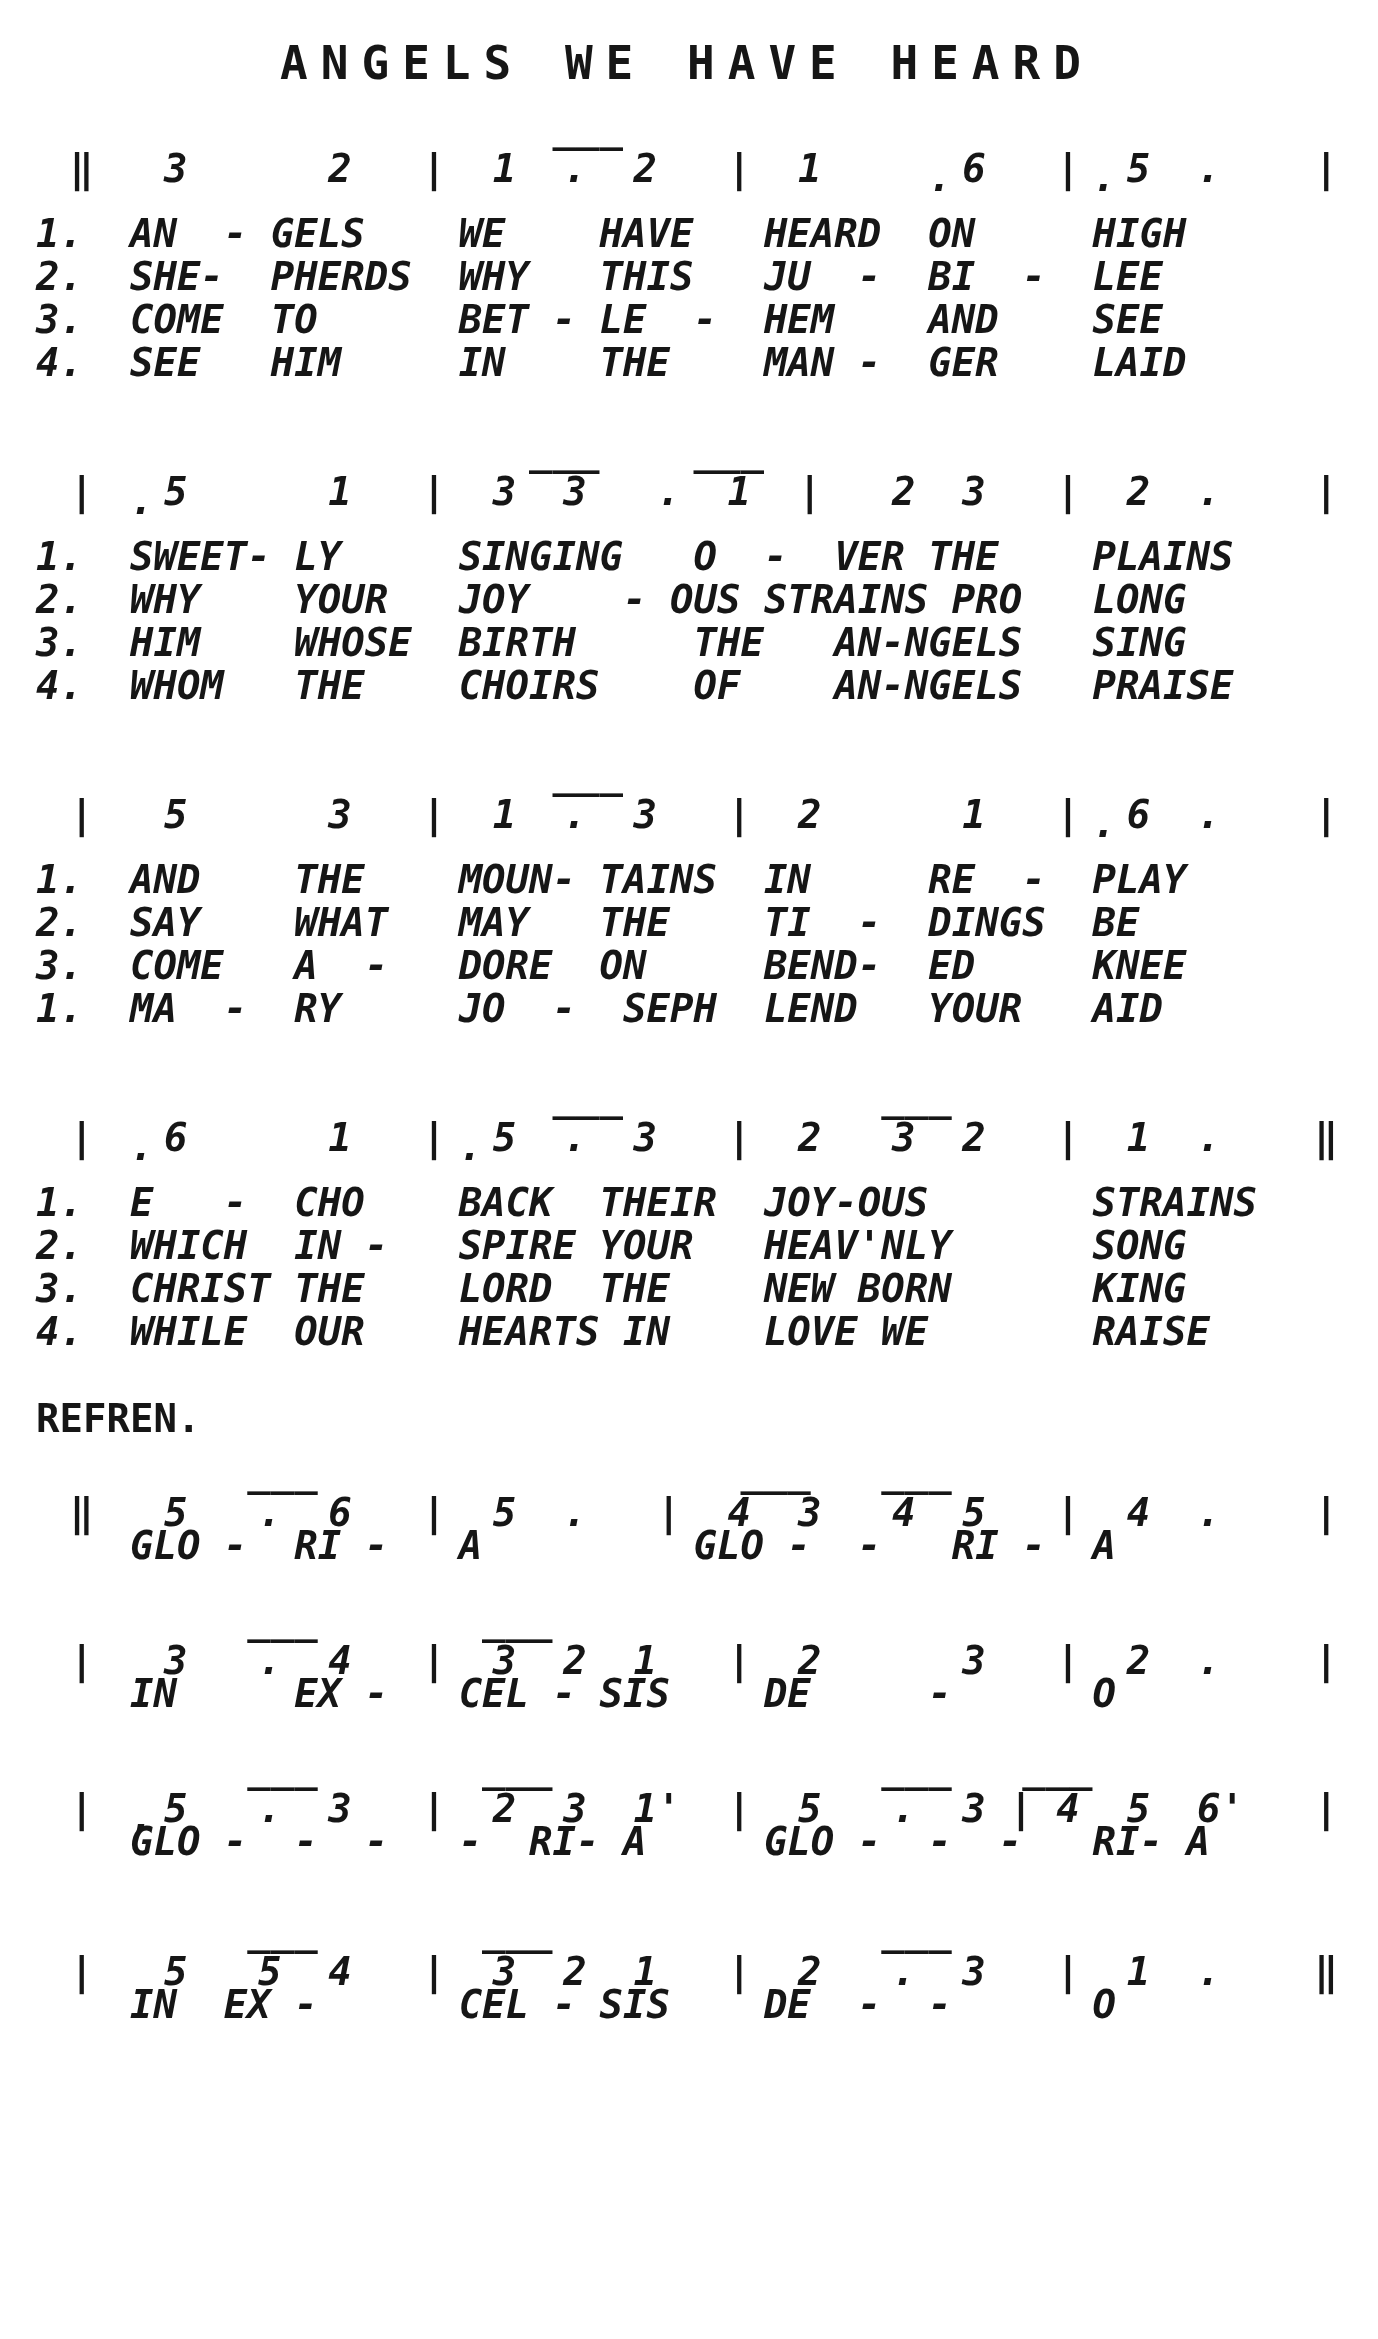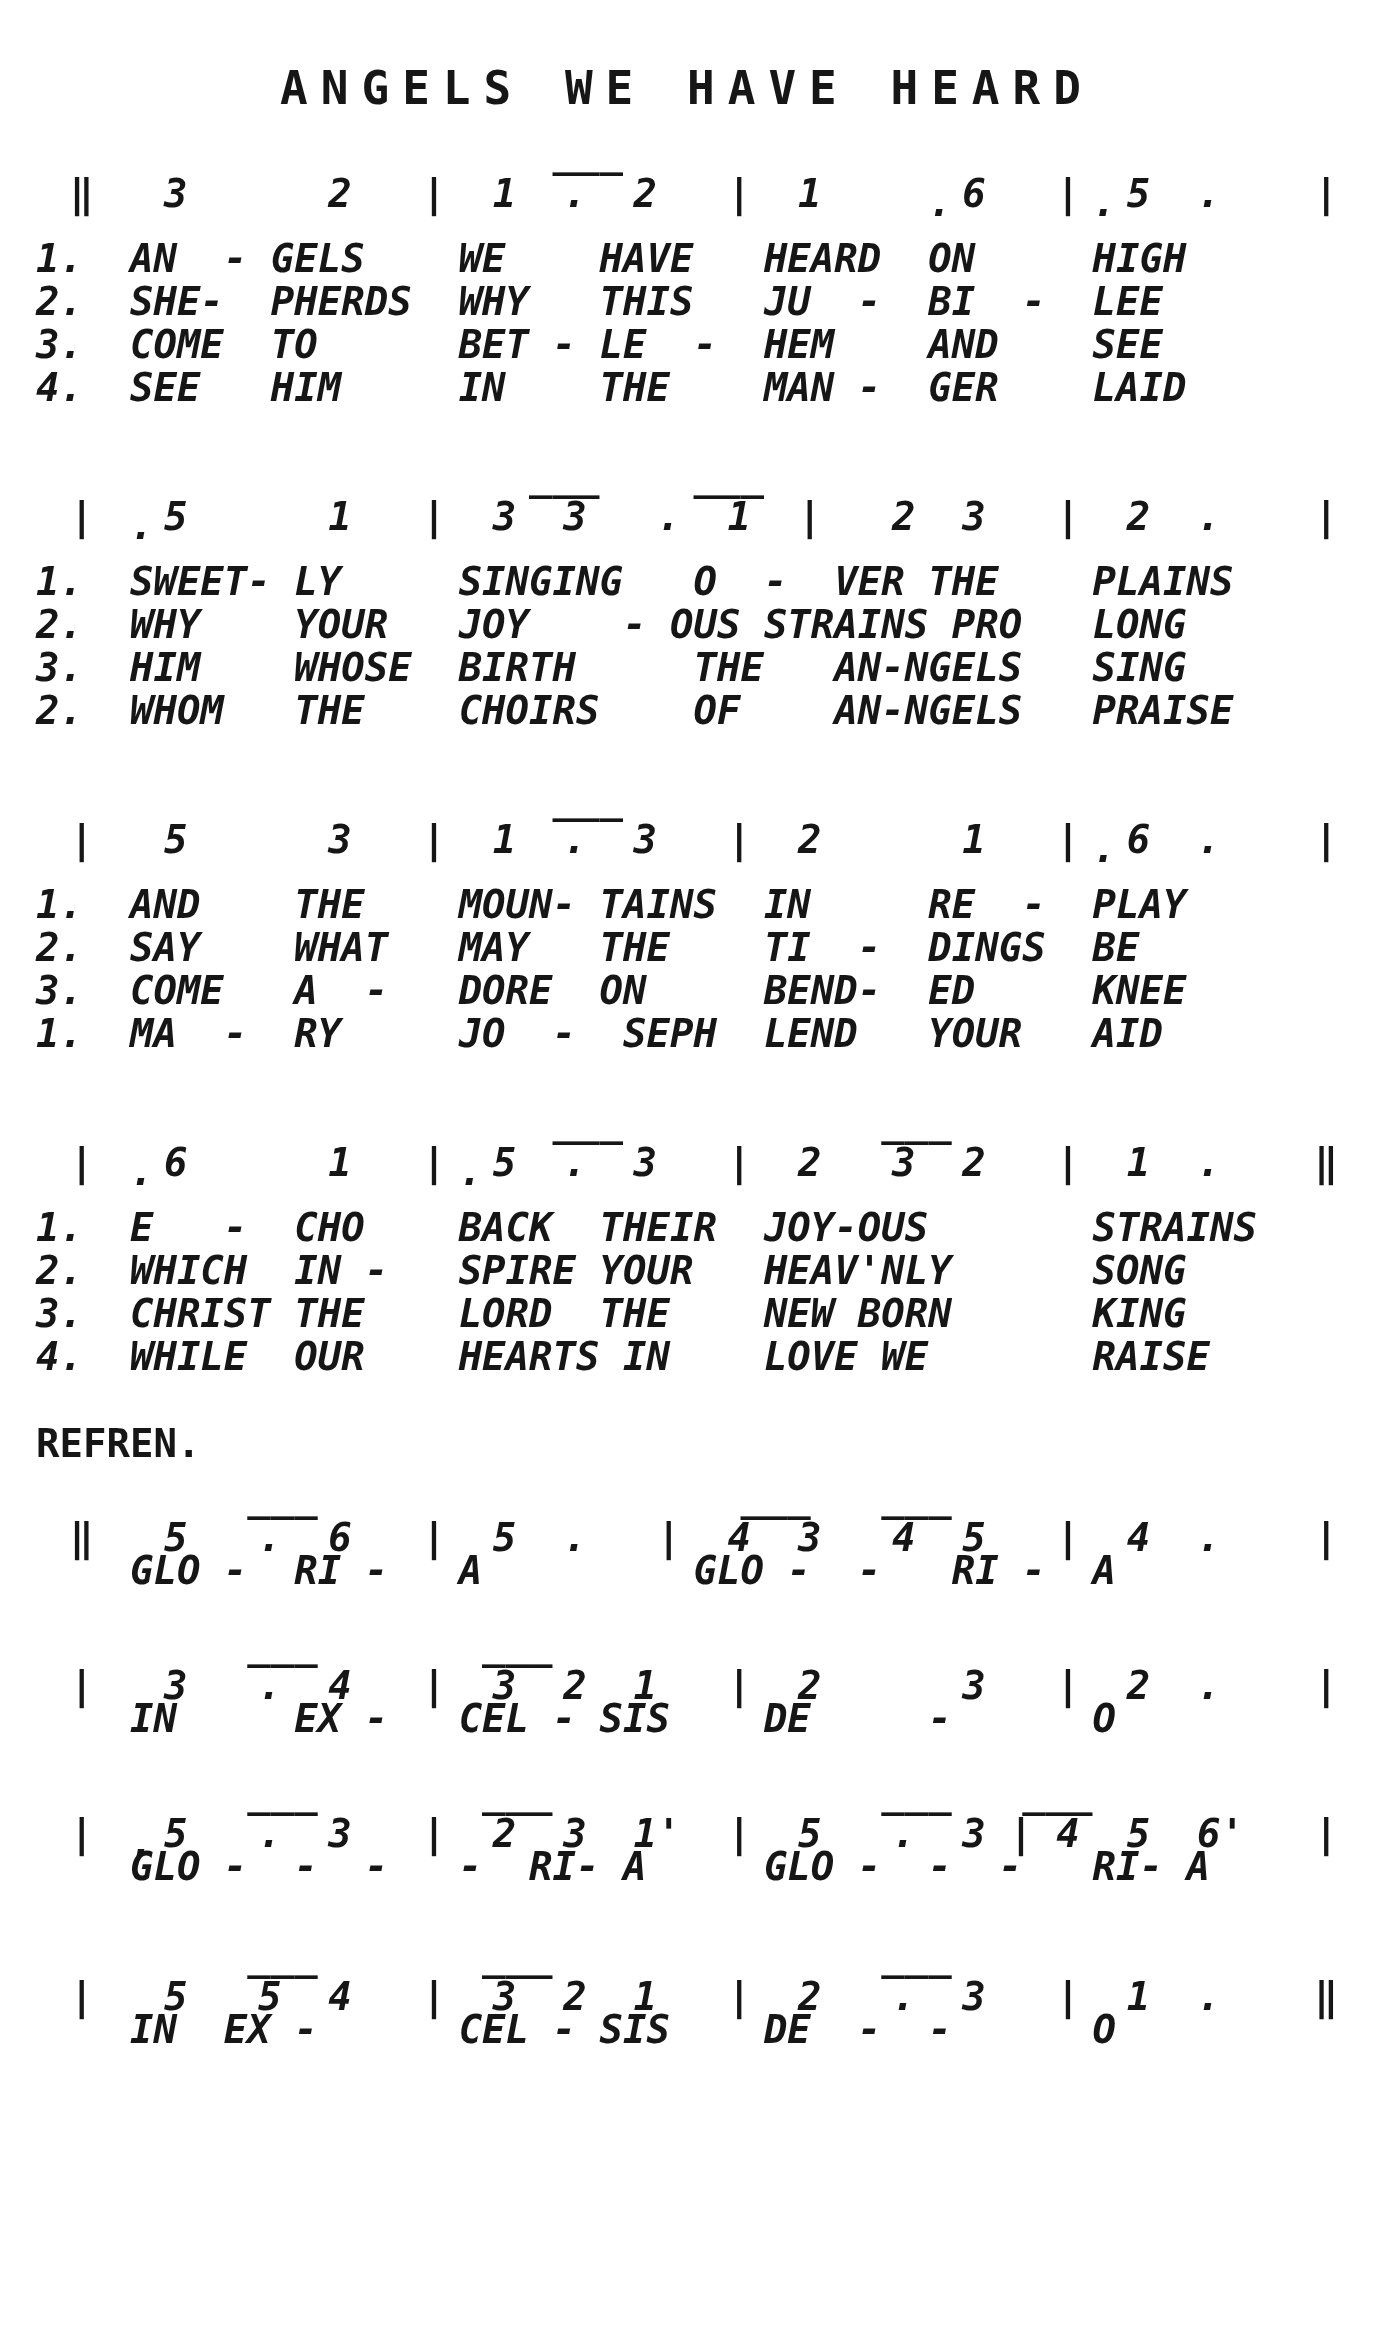--- a/index.html
+++ b/index.html
@@ -12,21 +12,21 @@
     height: 2339px;
     color: #161616;
     font-family: "DejaVu Sans Mono", "Liberation Mono", monospace;
     font-weight: bold;
     overflow: hidden;
   }
   .page {
     box-sizing: border-box;
     width: 1378px;
     height: 2339px;
-    padding: 65px 40px 0 36px;
+    padding: 40px 40px 0 36px;
   }
   .title {
     margin: 0;
     text-align: center;
     font-size: 46px;
     line-height: 46px;
     letter-spacing: 13px;
     font-weight: bold;
     white-space: pre;
   }
@@ -76,21 +76,21 @@
         <div class="row lyric">3.  COME  TO      BET - LE  -  HEM    AND    SEE</div>
         <div class="row lyric">4.  SEE   HIM     IN    THE    MAN -  GER    LAID</div>
       </div>
       <div class="system">
         <div class="row ovr">                     ___    ___</div>
         <div class="row notes">|   5      1   |  3  3   .  1  |   2  3   |  2  .    |</div>
         <div class="row dots">    .</div>
         <div class="row lyric">1.  SWEET- LY     SINGING   O  -  VER THE    PLAINS</div>
         <div class="row lyric">2.  WHY    YOUR   JOY    - OUS STRAINS PRO   LONG</div>
         <div class="row lyric">3.  HIM    WHOSE  BIRTH     THE   AN-NGELS   SING</div>
-        <div class="row lyric">2.  WHOM   THE    CHOIRS    OF    AN-NGELS   PRAISE</div>
+        <div class="row lyric">4.  WHOM   THE    CHOIRS    OF    AN-NGELS   PRAISE</div>
       </div>
       <div class="system">
         <div class="row ovr">                      ___</div>
         <div class="row notes">|   5      3   |  1  .  3   |  2      1   |  6  .    |</div>
         <div class="row dots">                                             .</div>
         <div class="row lyric">1.  AND    THE    MOUN- TAINS  IN     RE  -  PLAY</div>
         <div class="row lyric">2.  SAY    WHAT   MAY   THE    TI  -  DINGS  BE</div>
         <div class="row lyric">3.  COME   A  -   DORE  ON     BEND-  ED     KNEE</div>
         <div class="row lyric">1.  MA  -  RY     JO  -  SEPH  LEND   YOUR   AID</div>
       </div>

